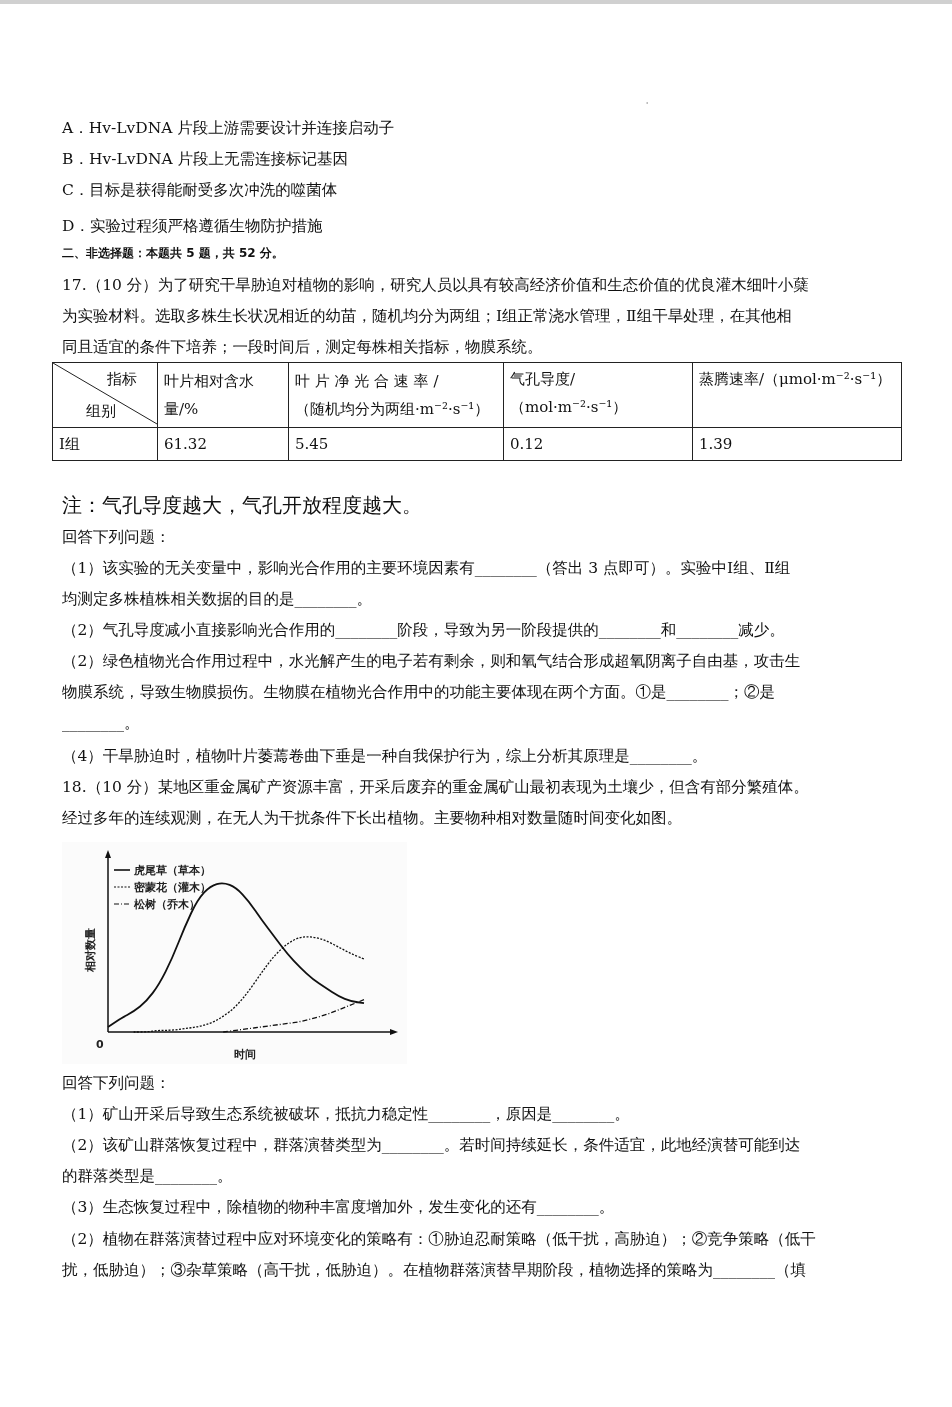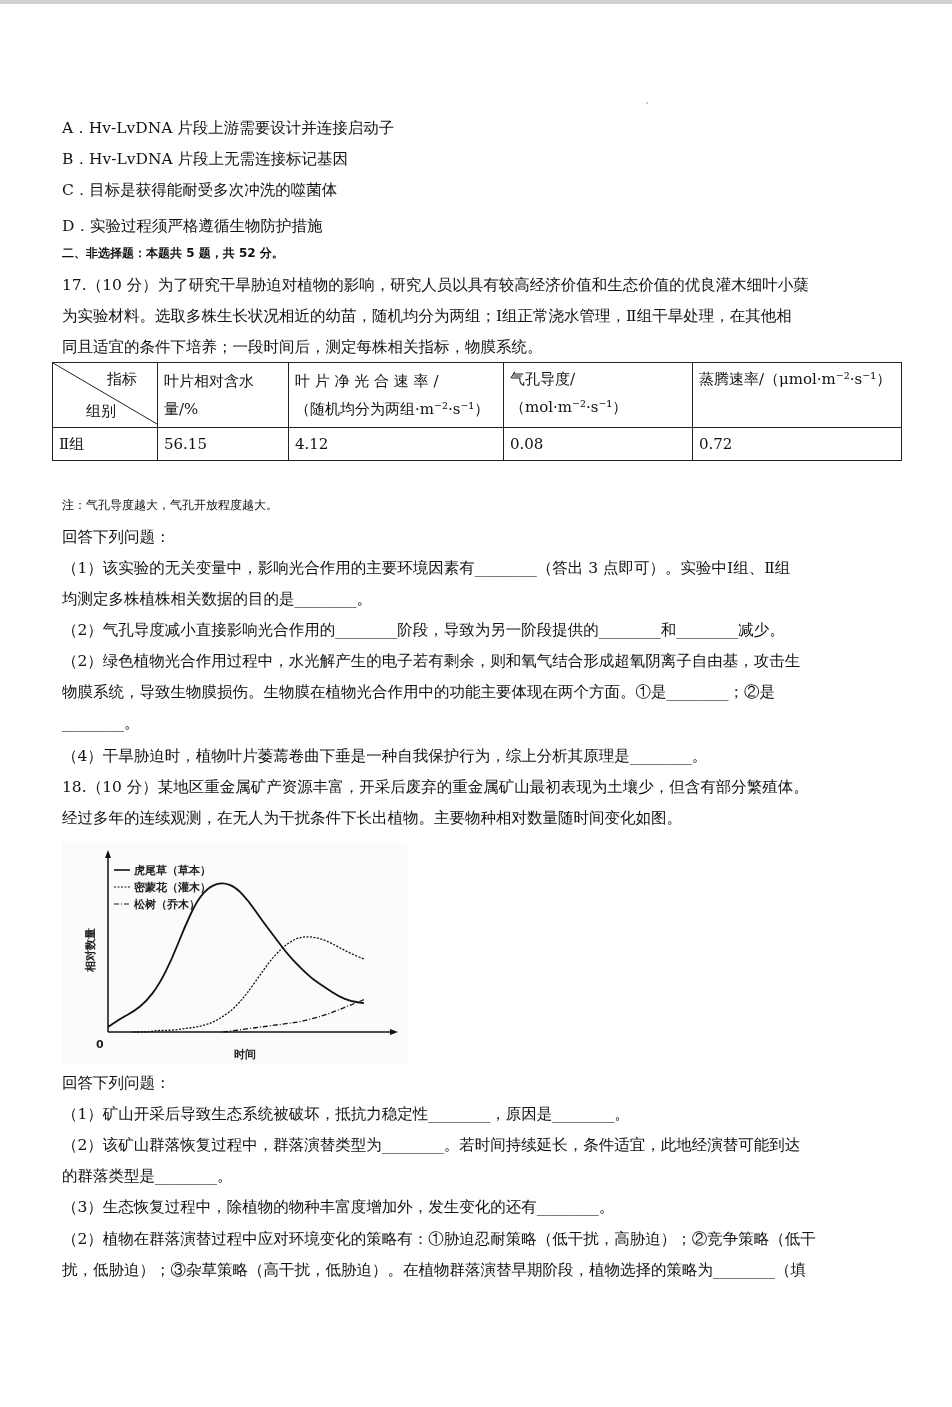--- a/index.html
+++ b/index.html
@@ -56,30 +56,30 @@
       <div>（随机均分为两组·m⁻²·s⁻¹）</div>
     </td>
     <td style="width:176px; vertical-align:top">
       <div>气孔导度/（mol·m⁻²·s⁻¹）</div>
     </td>
     <td style="vertical-align:top">
       <div>蒸腾速率/（μmol·m⁻²·s⁻¹）</div>
     </td>
   </tr>
   <tr>
-    <td>Ⅱ组</td>
-    <td>56.15</td>
-    <td>4.12</td>
-    <td>0.08</td>
-    <td>0.72</td>
+    <td>Ⅰ组</td>
+    <td>61.32</td>
+    <td>5.45</td>
+    <td>0.12</td>
+    <td>1.39</td>
   </tr>
 </tbody>
   </table>
 
-<div class="line" style="top:494px; font-size:12px">注：气孔导度越大，气孔开放程度越大。</div>
+<div class="line" style="top:494px; font-size:20px">注：气孔导度越大，气孔开放程度越大。</div>
 <div class="line" style="top:526px">回答下列问题：</div>
 <div class="line" style="top:557px">（1）该实验的无关变量中，影响光合作用的主要环境因素有________（答出 3 点即可）。实验中Ⅰ组、Ⅱ组</div>
 <div class="line" style="top:588px">均测定多株植株相关数据的目的是________。</div>
 <div class="line" style="top:619px">（2）气孔导度减小直接影响光合作用的________阶段，导致为另一阶段提供的________和________减少。</div>
 <div class="line" style="top:650px">（2）绿色植物光合作用过程中，水光解产生的电子若有剩余，则和氧气结合形成超氧阴离子自由基，攻击生</div>
 <div class="line" style="top:681px">物膜系统，导致生物膜损伤。生物膜在植物光合作用中的功能主要体现在两个方面。①是________；②是</div>
 <div class="line" style="top:712px">________。</div>
 <div class="line" style="top:745px">（4）干旱胁迫时，植物叶片萎蔫卷曲下垂是一种自我保护行为，综上分析其原理是________。</div>
 
 <div class="line" style="top:776px">18.（10 分）某地区重金属矿产资源丰富，开采后废弃的重金属矿山最初表现为土壤少，但含有部分繁殖体。</div>

